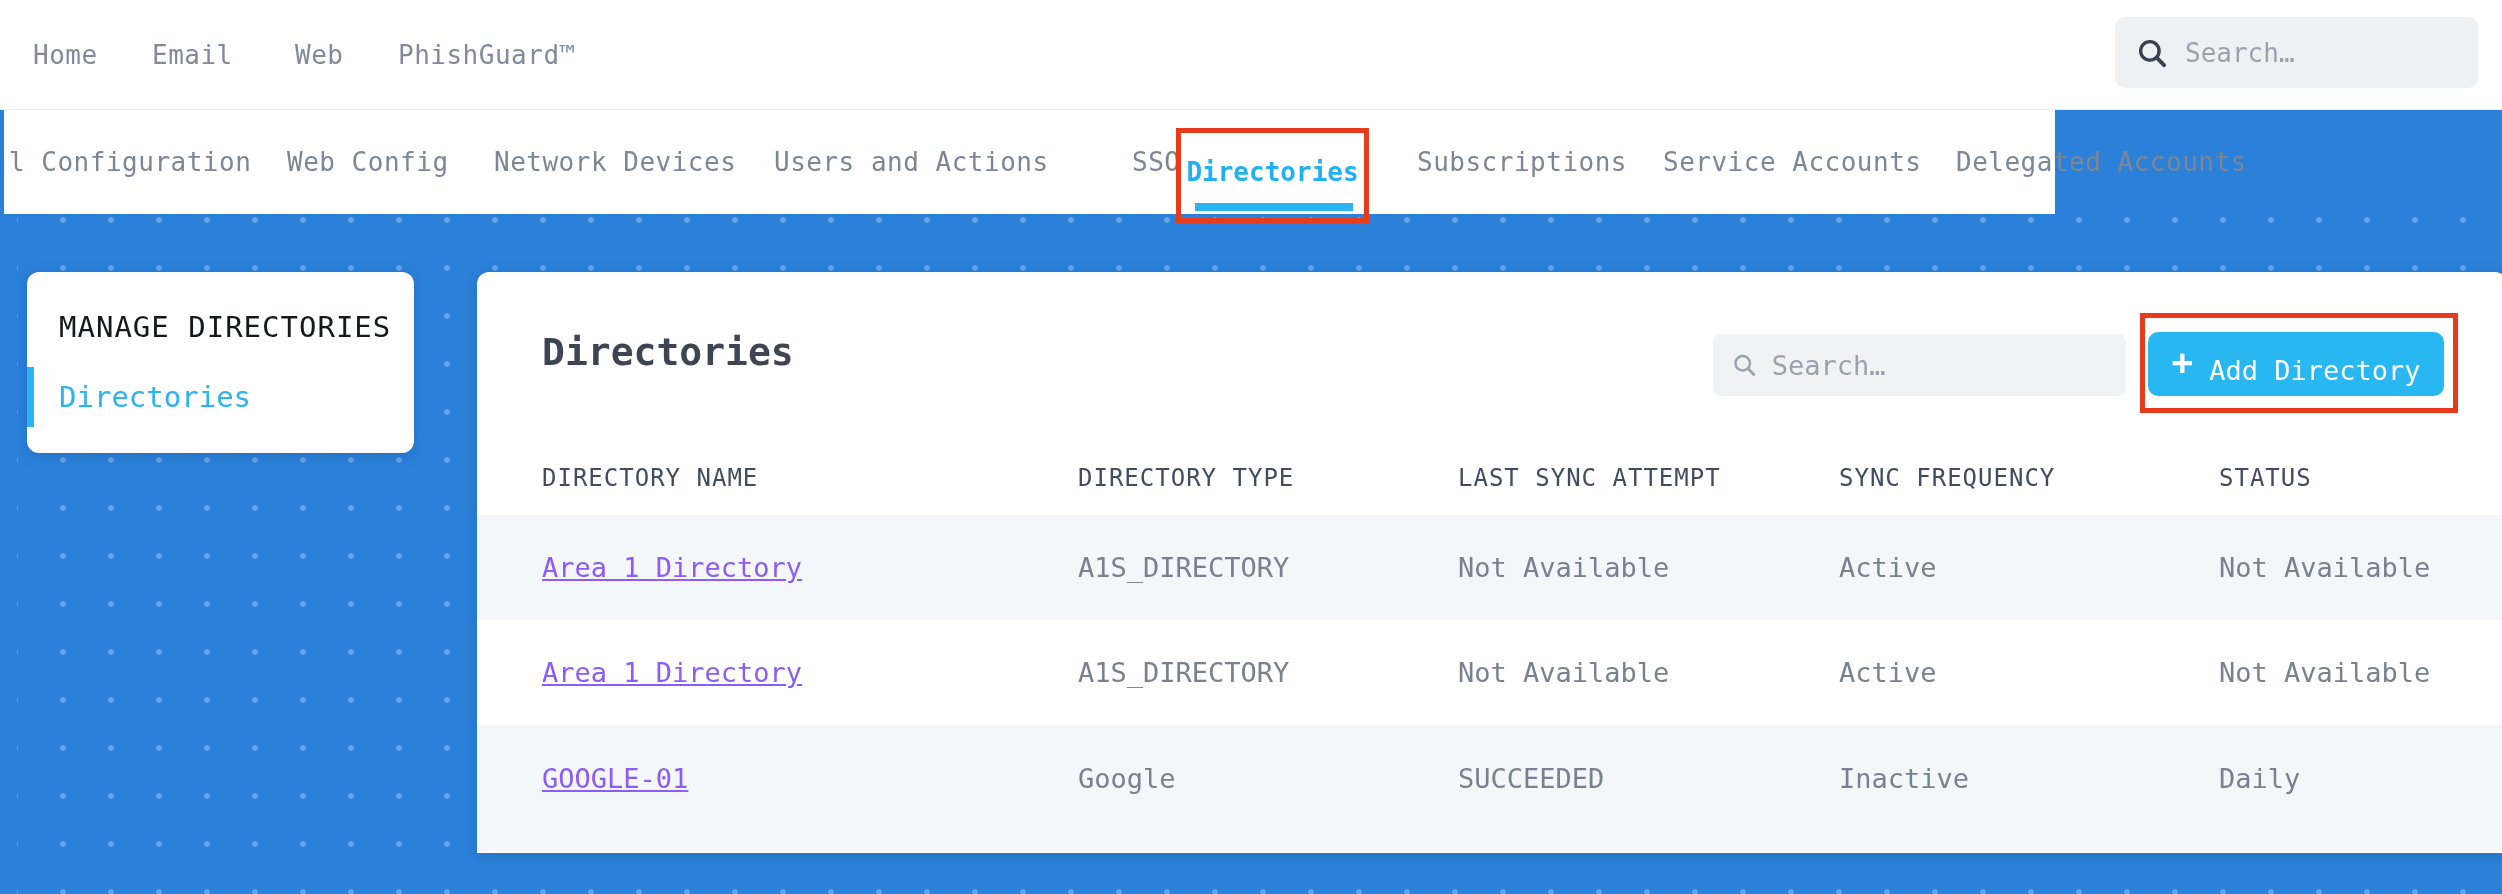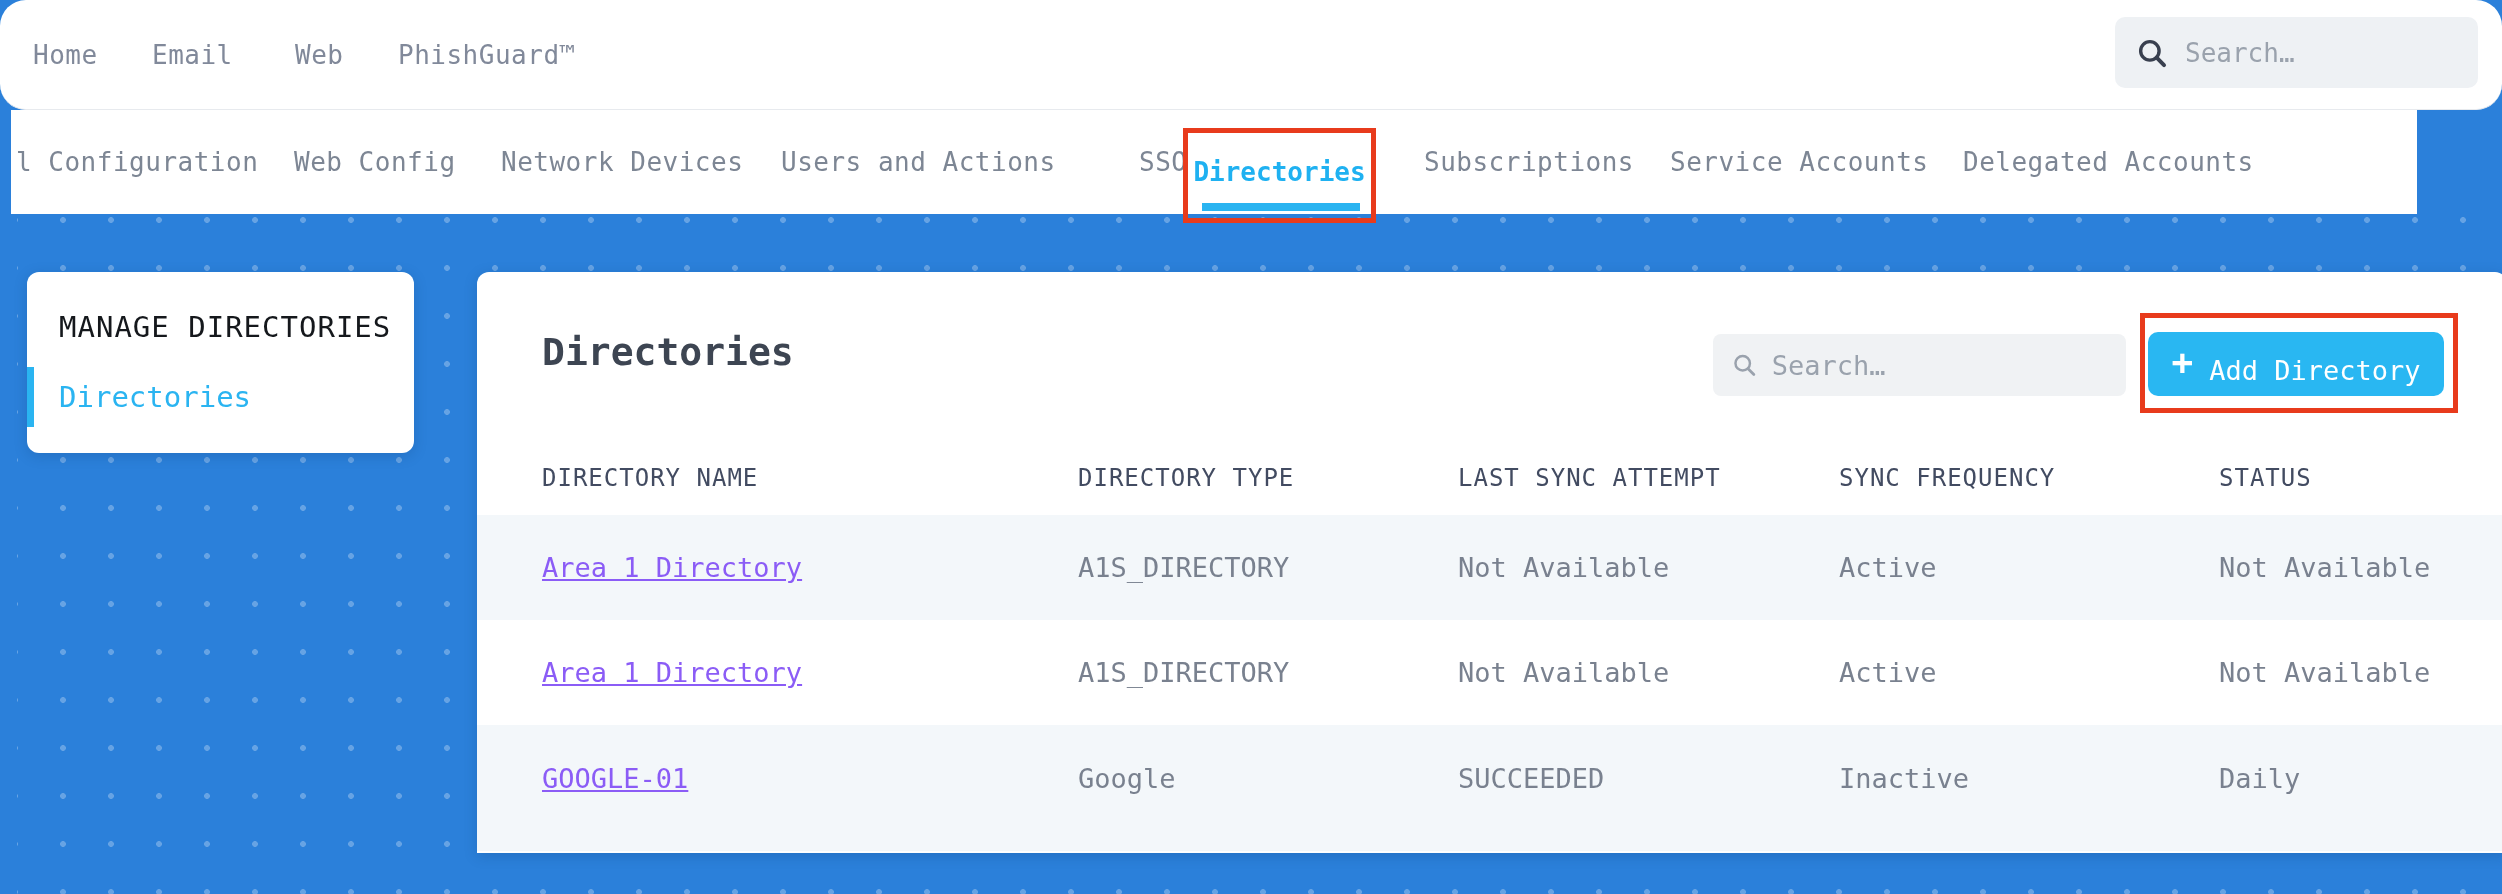--- a/index.html
+++ b/index.html
@@ -2,42 +2,42 @@
 <html><head>
 <meta charset="utf-8">
 <style>
   * { margin:0; padding:0; box-sizing:border-box; }
   html,body { width:2502px; height:894px; overflow:hidden; }
   body { font-family:"DejaVu Sans Mono","Liberation Mono",monospace; background:#2b80da; }
 
   
   .topnav{
     position:absolute; left:0; top:0; width:2502px; height:110px;
-    background:#ffffff; border-bottom:1px solid #e7eaee; z-index:30;border-radius:26px;
+    background:#ffffff; border-bottom:1px solid #e7eaee; z-index:30;
   }
   .topnav-item{
     position:absolute; top:50%; transform:translateY(-50%);
     font-size:26px; color:#81899a; letter-spacing:0.5px; cursor:pointer; white-space:nowrap;
   }
   .tn-0{left:33px;} .tn-1{left:152px;} .tn-2{left:295px;} .tn-3{left:398px;}
 
   .top-search{
     position:absolute; left:2115px; top:17px; width:363px; height:71px;
     background:#eef1f4; border-radius:10px; display:flex; align-items:center; padding:0 20px; gap:16px;
   }
   .top-search svg{ flex:0 0 auto; }
   .search-input{
     border:none; outline:none; background:transparent; width:100%;
     font-family:inherit; font-size:26px; color:#3a414e;
   }
   .search-input::placeholder{ color:#9aa2ad; opacity:1; }
 
   
   .subnav{
-    position:absolute; left:11px; top:110px; width:2406px; height:104px;
+    position:absolute; left:4px; top:110px; width:2051px; height:104px;
     background:#ffffff; z-index:20;
   }
   .subnav-item{
     position:absolute; top:50%; transform:translateY(-50%);
     font-size:26px; color:#7d8694; letter-spacing:0.5px; cursor:pointer; white-space:nowrap;
   }
   .sn-0{left:5px;} .sn-1{left:283px;} .sn-2{left:490px;} .sn-3{left:770px;}
   .sn-4{left:1080px;margin-left:48px;} .sn-6{left:1413px;} .sn-7{left:1659px;} .sn-8{left:1952px;text-align:right;}
 
   .active-tab-box{

